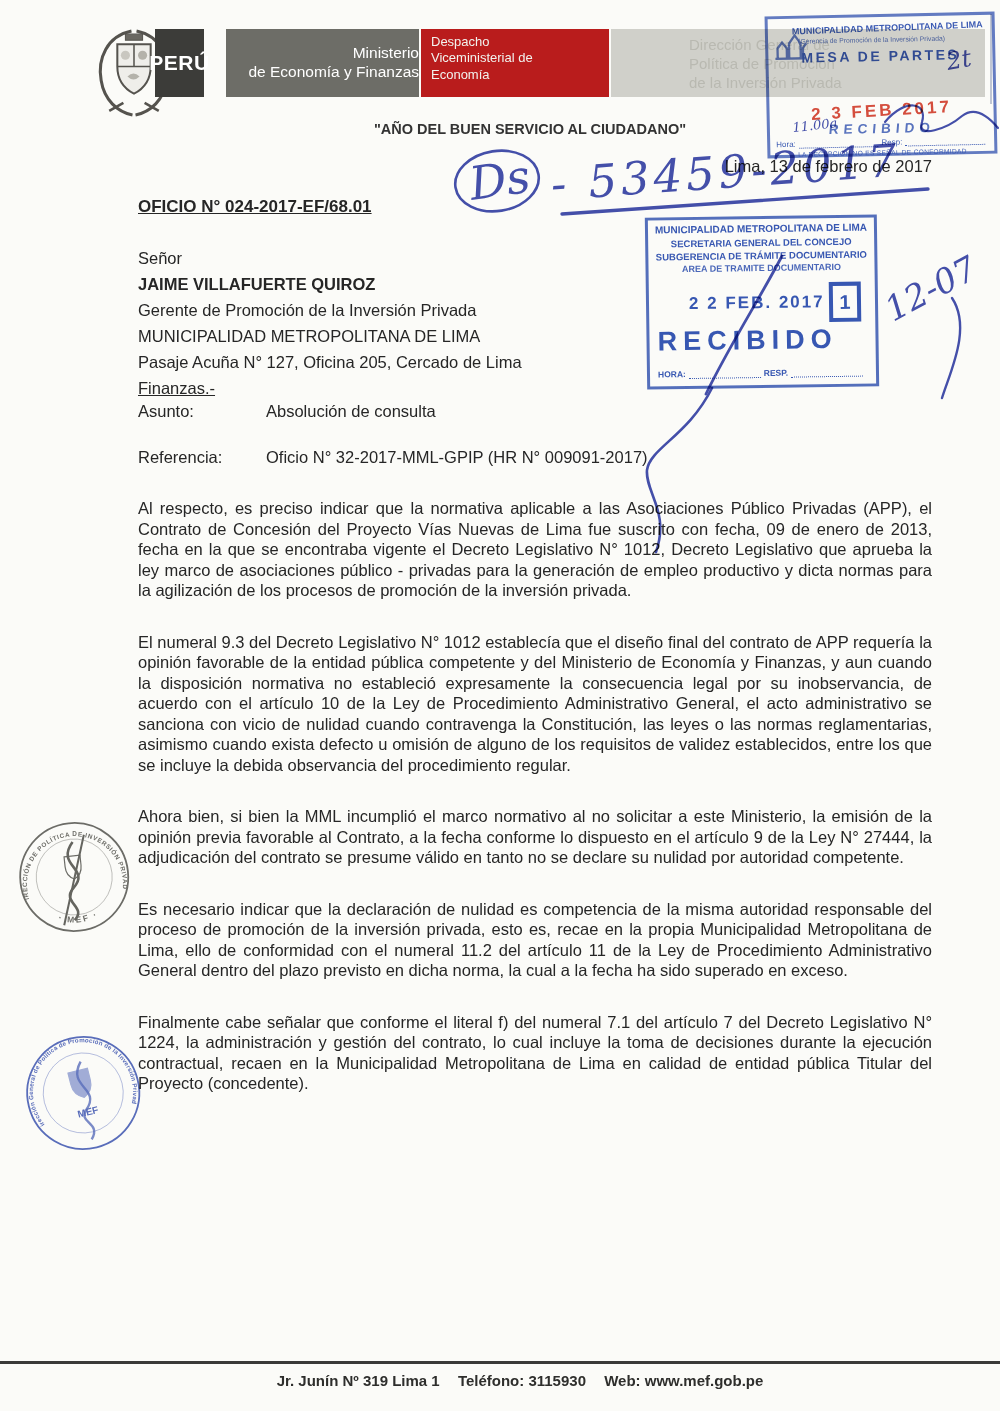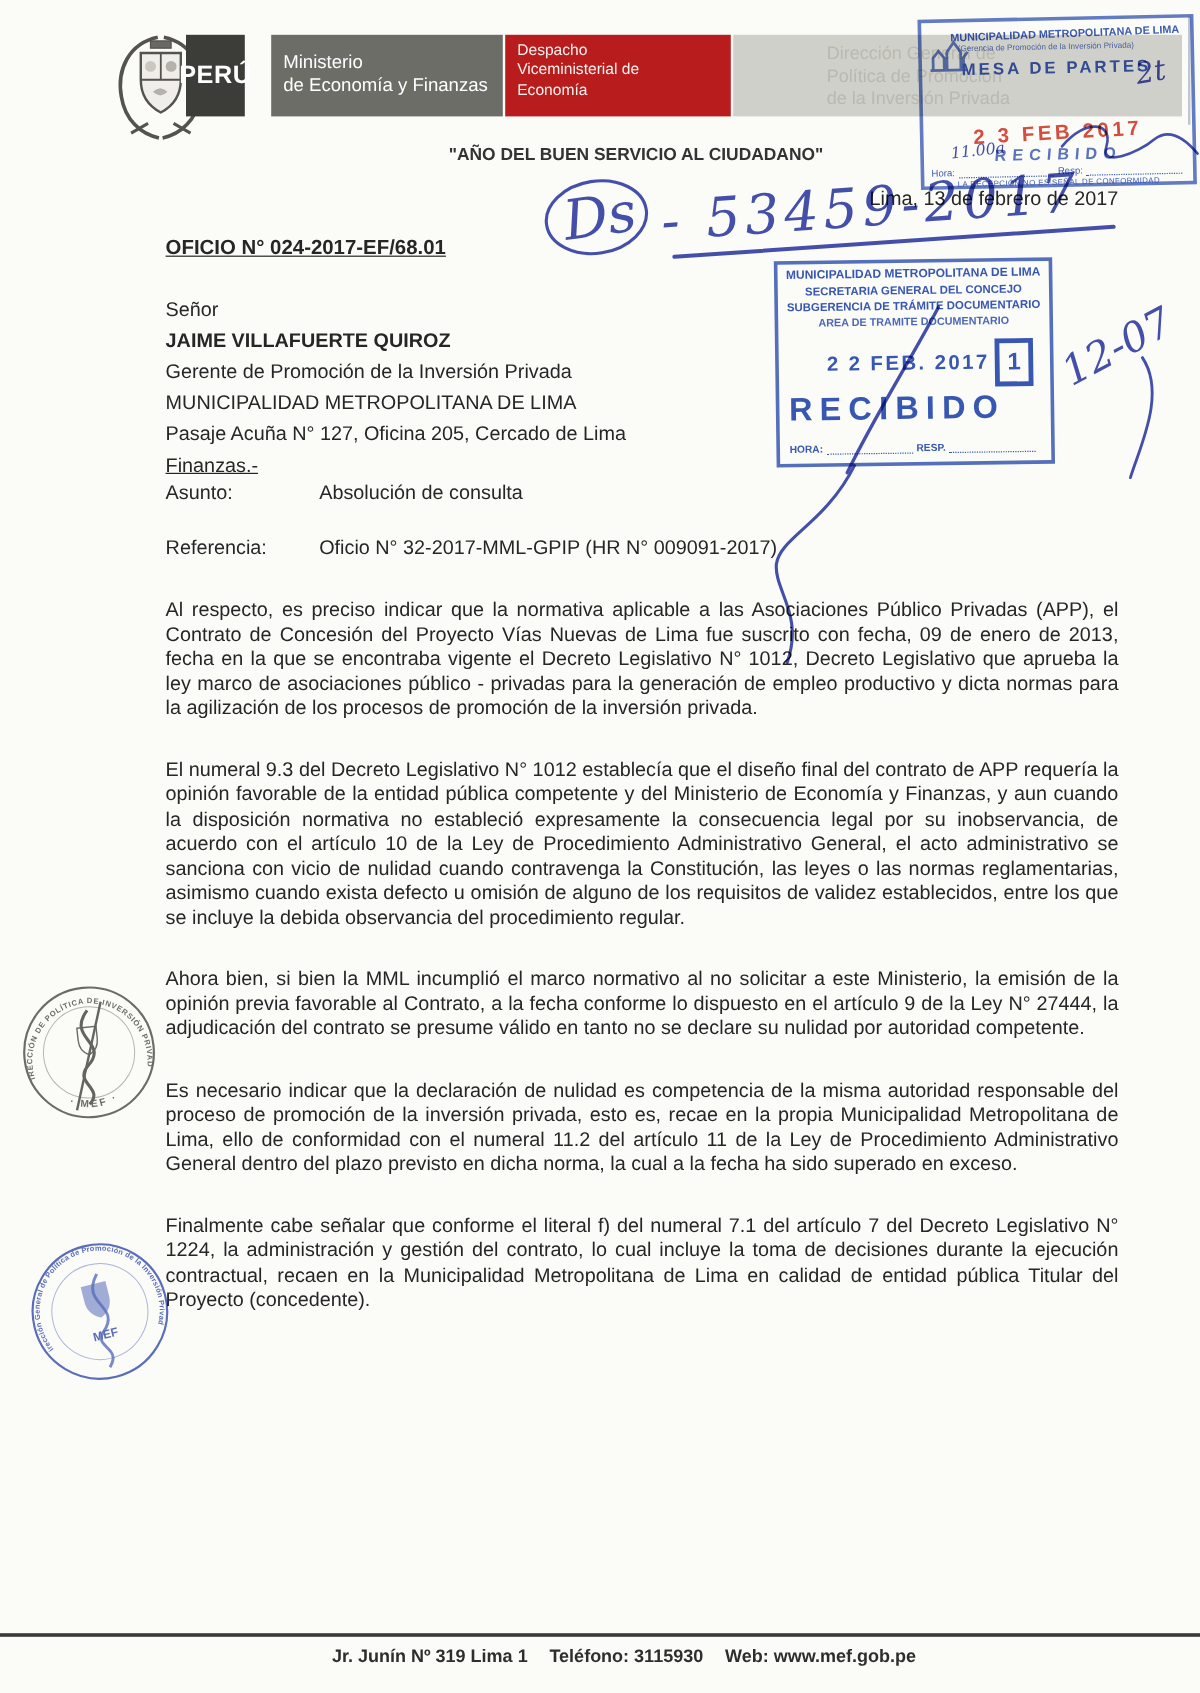--- a/index.html
+++ b/index.html
@@ -3,21 +3,21 @@
 <meta charset="utf-8">
 <style>
   html,body{margin:0;padding:0;background:#e8e8e6;}
   .page{position:relative;width:1000px;height:1411px;background:#fbfbf8;overflow:hidden;
         font-family:"Liberation Sans",sans-serif;color:#262626;}
   
   .escudo{position:absolute;left:90px;top:24px;width:88px;height:96px;}
   .hbox{position:absolute;top:29px;height:68px;box-sizing:border-box;color:#fff;}
   .hbox-peru{left:155px;width:49px;background:#3c3c39;display:flex;align-items:center;justify-content:center;
              font-size:21px;font-weight:bold;letter-spacing:.5px;}
-  .hbox-min{left:226px;width:193px;background:#6d6d67;padding:15px 0 0 10px;font-size:15.5px;line-height:1.22;}
+  .hbox-min{left:226px;width:193px;background:#6d6d67;padding:15px 0 0 10px;font-size:15.5px;line-height:1.22;text-align:right;}
   .hbox-desp{left:421px;width:188px;background:#b91c1c;padding:5px 0 0 10px;font-size:13px;line-height:1.25;color:#f2f2ee;}
   .hbox-dir{left:611px;width:374px;background:#d0d0ca;padding:7px 0 0 78px;font-size:15px;line-height:1.25;color:#b9b9b1;}
   .scan-edge{position:absolute;left:990px;top:14px;width:2px;height:90px;background:#8f9ab5;opacity:.55;}
   .quote{position:absolute;top:121px;left:60px;width:940px;text-align:center;font-weight:bold;
          font-size:14.5px;color:#333;}
   
   .body-flow{position:absolute;left:138px;top:156px;width:794px;font-size:16.5px;line-height:20.5px;}
   .date-line{margin-bottom:20px;text-align:right;}
   .oficio{font-weight:bold;text-decoration:underline;font-size:17px;margin-bottom:18px;}
   .recipient{line-height:26px;margin-top:28px;}

